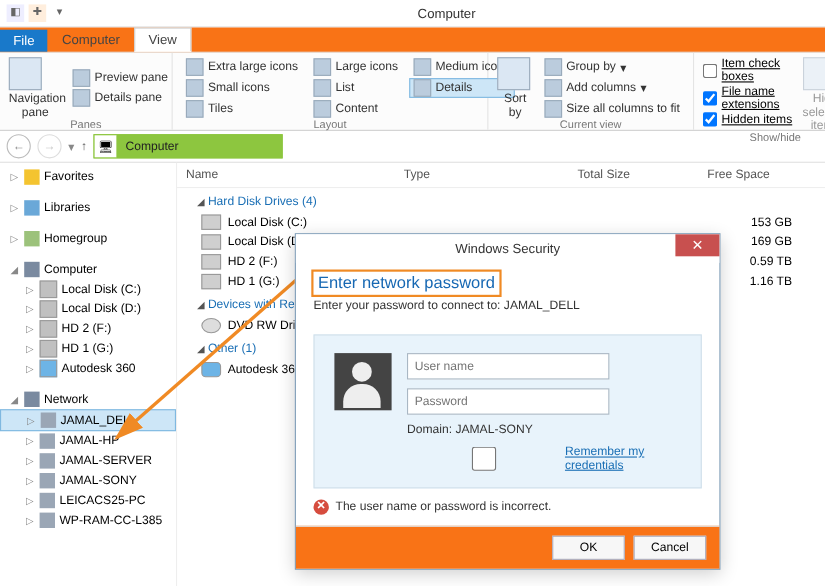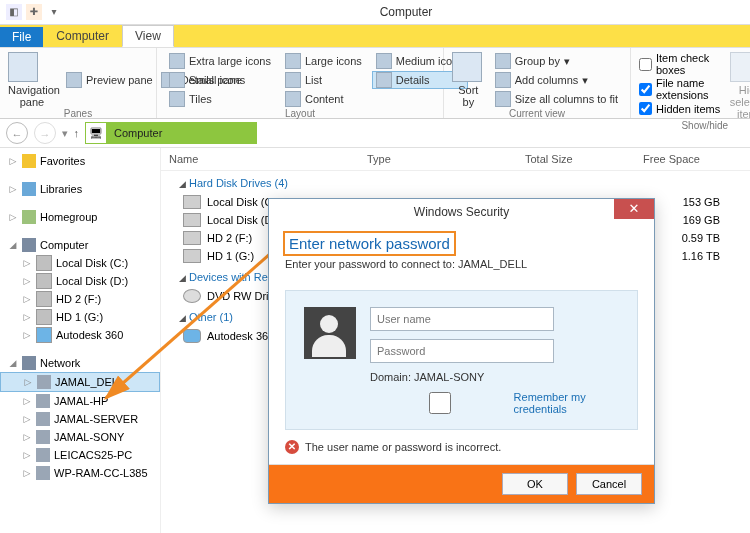--- a/index.html
+++ b/index.html
@@ -1,33 +1,33 @@
 <!DOCTYPE html>
 <html><head>
 <meta charset="utf-8">
 <style>
   body { margin:0; font-family:"Segoe UI",Arial,sans-serif; font-size:11px; background:#fff; color:#000; width:750px; height:533px; overflow:hidden; position:relative; }
   .titlebar { height:24px; display:flex; align-items:center; border-bottom:1px solid #ddd; }
   .qat { display:flex; gap:4px; padding-left:6px; }
   .qat span { width:16px; height:16px; display:inline-block; text-align:center; line-height:16px; font-size:10px; color:#666; }
   .title-center { flex:1; text-align:center; font-size:12px; color:#333; }
-  .tabbar { display:flex; align-items:flex-end; height:22px; background:#fde047; border-bottom:1px solid #e0e0e0; }
+  .tabbar { display:flex; align-items:flex-end; height:22px; background:#f97316; border-bottom:1px solid #e0e0e0; }
   .file-tab { background:#1979ca; color:#fff; padding:3px 12px; font-size:12px; }
   .tab { padding:3px 12px; font-size:12px; color:#444; border:1px solid transparent; }
   .tab.active { border:1px solid #ccc; border-bottom:1px solid #fff; background:#fff; }
   .ribbon { display:flex; height:70px; border-bottom:1px solid #d0d0d0; background:#fcfcfc; }
   .group { border-right:1px solid #e4e4e4; padding:4px 8px 2px 8px; display:flex; flex-direction:column; justify-content:space-between; }
   .group-label { text-align:center; font-size:10px; color:#777; }
   .row { display:flex; align-items:center; gap:6px; }
   .btn { display:flex; align-items:center; gap:4px; padding:1px 4px; font-size:11px; color:#333; white-space:nowrap; }
   .btn .ico { width:14px; height:14px; display:inline-block; background:#bcd; border:1px solid #9ab; }
   .btn.sel { background:#cde6f7; border:1px solid #7fb8e0; padding:0 3px; }
   .bigbtn { display:flex; flex-direction:column; width:48px; font-size:11px; color:#333; text-align:center; }
   .bigbtn .bico { width:28px; height:28px; background:#dbe7f3; border:1px solid #9ab; margin-bottom:2px; }
-  .chk { display:flex; align-items:center; gap:4px; font-size:11px; }
+  .chk { display:flex; align-items:center; gap:4px; font-size:11px;text-decoration:underline; }
   .chk input { margin:0; }
   .navbar { height:28px; display:flex; align-items:center; border-bottom:1px solid #e0e0e0; padding:0 6px; gap:6px; }
   .circ { width:20px; height:20px; border:1px solid #bbb; border-radius:50%; display:flex; align-items:center; justify-content:center; color:#888; font-size:11px; }
   .breadcrumb { flex:0 0 170px; height:20px; border:1px solid #8dc63f; background:#8dc63f; display:flex; align-items:center; }
   .breadcrumb .seg { background:#8dc63f; color:#222; padding:0 8px; height:100%; display:flex; align-items:center; }
   .breadcrumb .bc-ico { width:20px; height:20px; background:#fff; display:flex; align-items:center; justify-content:center; }
   .main { display:flex; height:calc(533px - 24px - 22px - 70px - 28px); }
   .tree { width:160px; border-right:1px solid #eee; padding:4px 0; overflow:hidden; }
   .tnode { display:flex; align-items:center; gap:4px; height:18px; padding-left:8px; }
   .tnode.l1 { padding-left:22px; }
@@ -46,21 +46,21 @@
   .cols { display:flex; border-bottom:1px solid #eee; height:22px; align-items:center; color:#555; }
   .cols div { padding-left:8px; }
   .c-name{width:190px} .c-type{width:150px} .c-tot{width:110px} .c-free{width:100px}
   .grp { color:#1a6fb5; padding:6px 0 4px 18px; }
   .grp .twist { color:#555; }
   .row-item { display:flex; align-items:center; height:18px; }
   .row-item .ico2 { width:16px; height:12px; margin:0 6px 0 22px; background:#cfcfcf; border:1px solid #999; }
   .row-item .nm { width:150px; }
   .row-item .free { margin-left:auto; margin-right:30px; }
   
-  .dlg { position:absolute; left:268px; top:198px; width:385px; border:1px solid #7a9ab5; background:#fff; box-shadow:0 4px 16px rgba(0,0,0,.2); }
+  .dlg { position:absolute; left:268px; top:212px; width:385px; border:1px solid #7a9ab5; background:#fff; box-shadow:0 4px 16px rgba(0,0,0,.2); }
   .dlg-tb { height:26px; display:flex; align-items:center; justify-content:center; background:#fff; position:relative; }
   .dlg-title { font-size:12px; color:#333; }
   .dlg-close { position:absolute; right:0; top:0; width:40px; height:20px; background:#c8504f; color:#fff; text-align:center; line-height:20px; font-size:13px; }
   .dlg-body { padding:8px 16px 10px 16px; font-size:12px; color:#1a6fb5; }
   .dlg-head { font-size:15px; color:#1768b3; outline:2px solid #f08a24; padding:2px 4px; display:inline-block; }
   .dlg-sub { color:#333; font-size:11px; margin-top:4px; }
   .cred { background:#e8f3fb; border:1px solid #d0dfea; margin-top:20px; padding:16px 18px 14px 18px; display:flex; gap:14px; }
   .avatar { width:52px; height:52px; background:#444; position:relative; }
   .avatar::before{content:"";position:absolute;left:16px;top:8px;width:18px;height:18px;border-radius:50%;background:#eee;}
   .avatar::after{content:"";position:absolute;left:8px;top:28px;width:34px;height:22px;border-radius:16px 16px 0 0;background:#eee;}
@@ -93,21 +93,21 @@
 </div>
 
 <div class="ribbon">
   <div class="group" style="width:140px">
     <div class="row">
       <div class="bigbtn">
           <span class="bico"></span>
           <span style="white-space:pre-line">Navigation
 pane</span>
         </div>
-      <div style="display:flex;flex-direction:row;gap:0">
+      <div style="display:flex;flex-direction:column;gap:0">
         <div class="btn">
             <span class="ico"></span>
             <span>Preview pane</span>
           </div>
         <div class="btn">
             <span class="ico"></span>
             <span>Details pane</span>
           </div>
       </div>
     </div>

